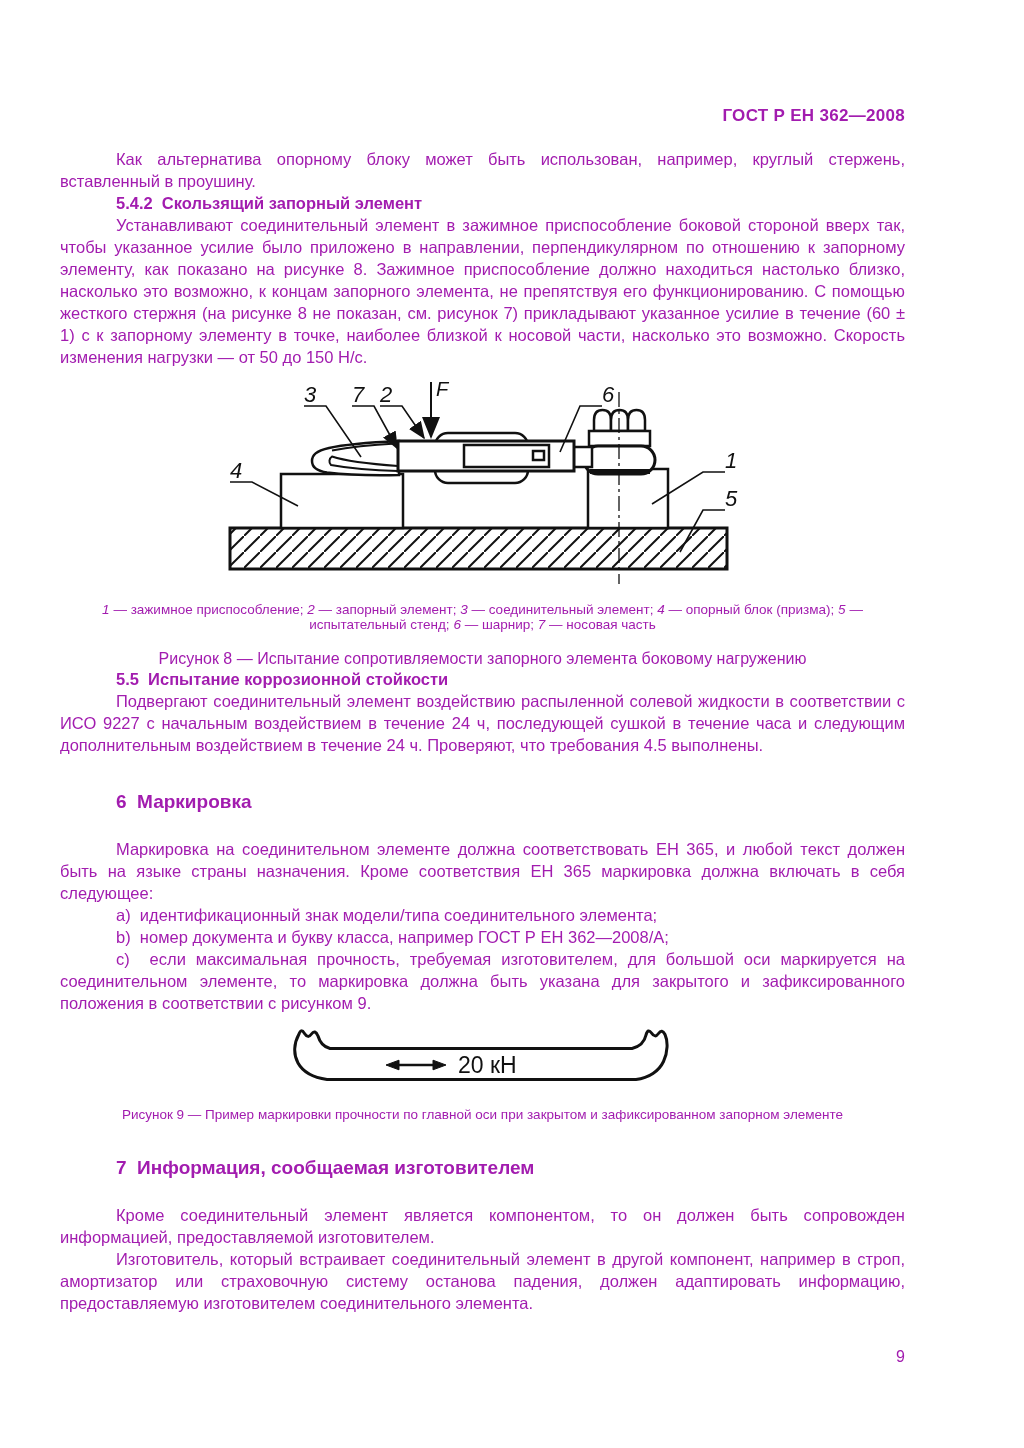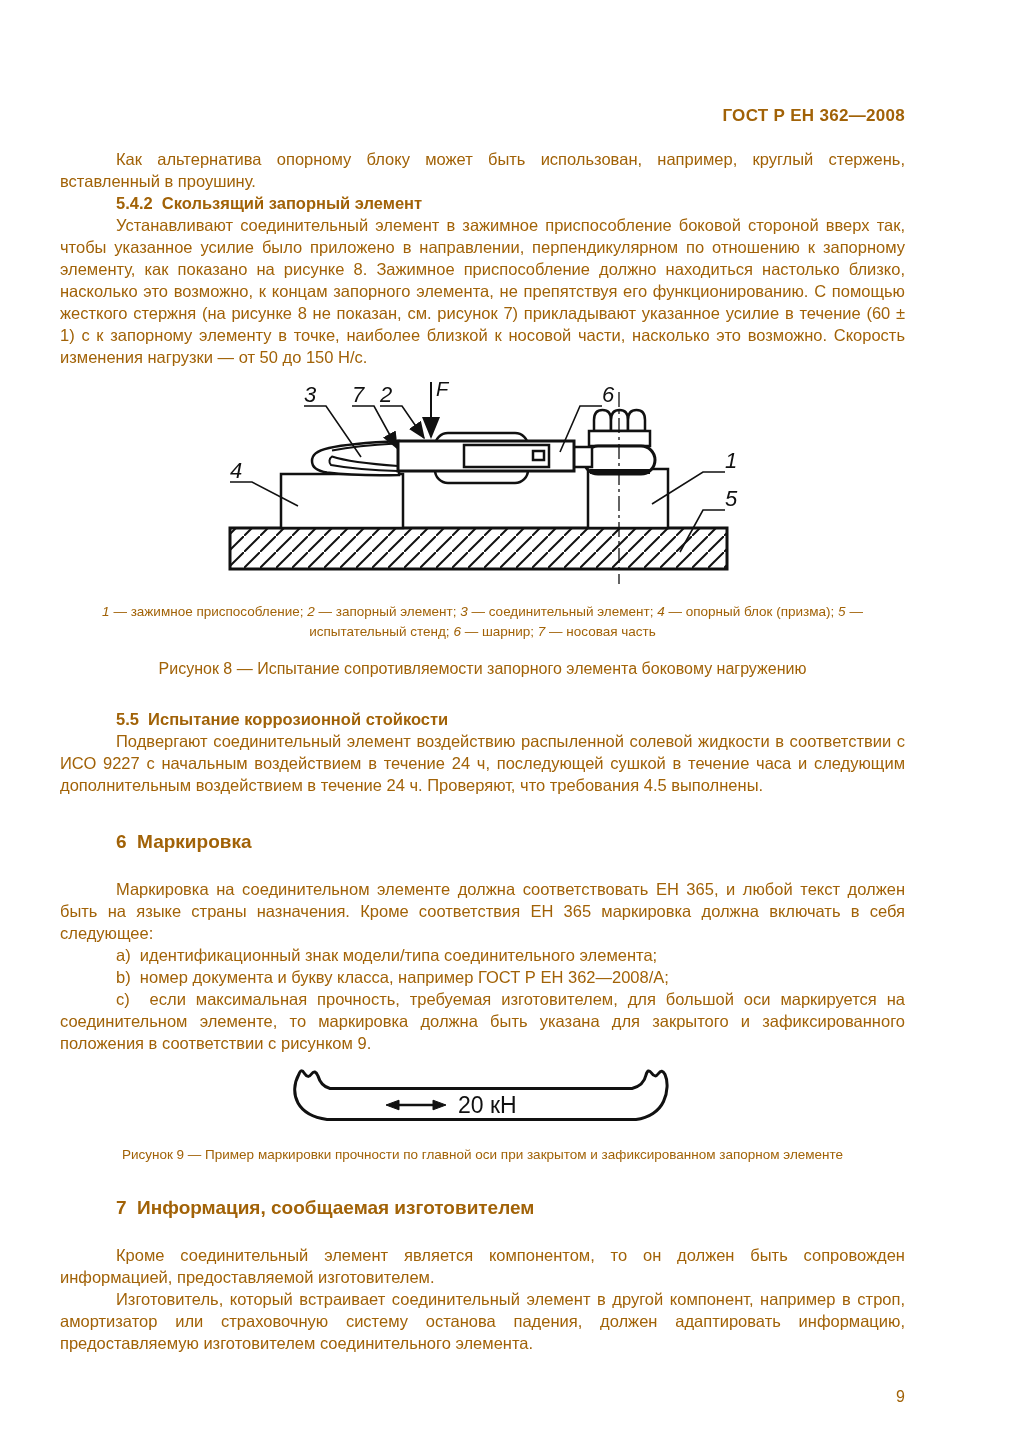--- a/index.html
+++ b/index.html
@@ -1,47 +1,47 @@
 <!DOCTYPE html>
 <html lang="ru"><head>
 <meta charset="utf-8">
 <style>
   html,body{margin:0;padding:0;background:#e8e8e8;}
   .page{
     position:relative;
     width:1024px;height:1448px;
     margin:0 auto;
     background:#ffffff;
-    color:#a16207;
+    color:#a21caf;
     font-family:"Liberation Sans","DejaVu Sans",sans-serif;
     box-sizing:border-box;
     padding:106px 119px 30px 60px;
     overflow:hidden;
   }
   .doc-header{
     font-size:17px;font-weight:bold;text-align:right;
     line-height:20px;letter-spacing:.3px;
   }
   p.body{
     font-size:16.5px;line-height:22px;text-align:justify;
     text-indent:56px;margin:0;
   }
   p.body.first{margin-top:22px;}
   p.subhead{
     font-size:16.5px;line-height:22px;font-weight:bold;
     text-indent:56px;margin:0;
   }
-  p.subhead.sp{margin-top:30px;}
+  p.subhead.sp{}
   h2.big{
     font-size:19px;line-height:24px;font-weight:bold;margin:0;
     text-indent:56px;
   }
   .fig-wrap{text-align:center;margin-top:8px;}
   .legend{
-    font-size:13.5px;line-height:20px;text-align:center;
+    font-size:13.5px;line-height:15px;text-align:center;
     margin:10px auto 0 auto;max-width:852px;
   }
   .legend i{font-style:italic;}
   .caption{
     font-size:16px;line-height:18px;text-align:center;margin:18px 0 0 0;
   }
   .caption.small{font-size:13.5px;}
   .h6-block{margin-top:34px;margin-bottom:24px;}
   .h7-block{margin-top:32px;margin-bottom:24px;}
   .mt6{margin-top:6px;}

